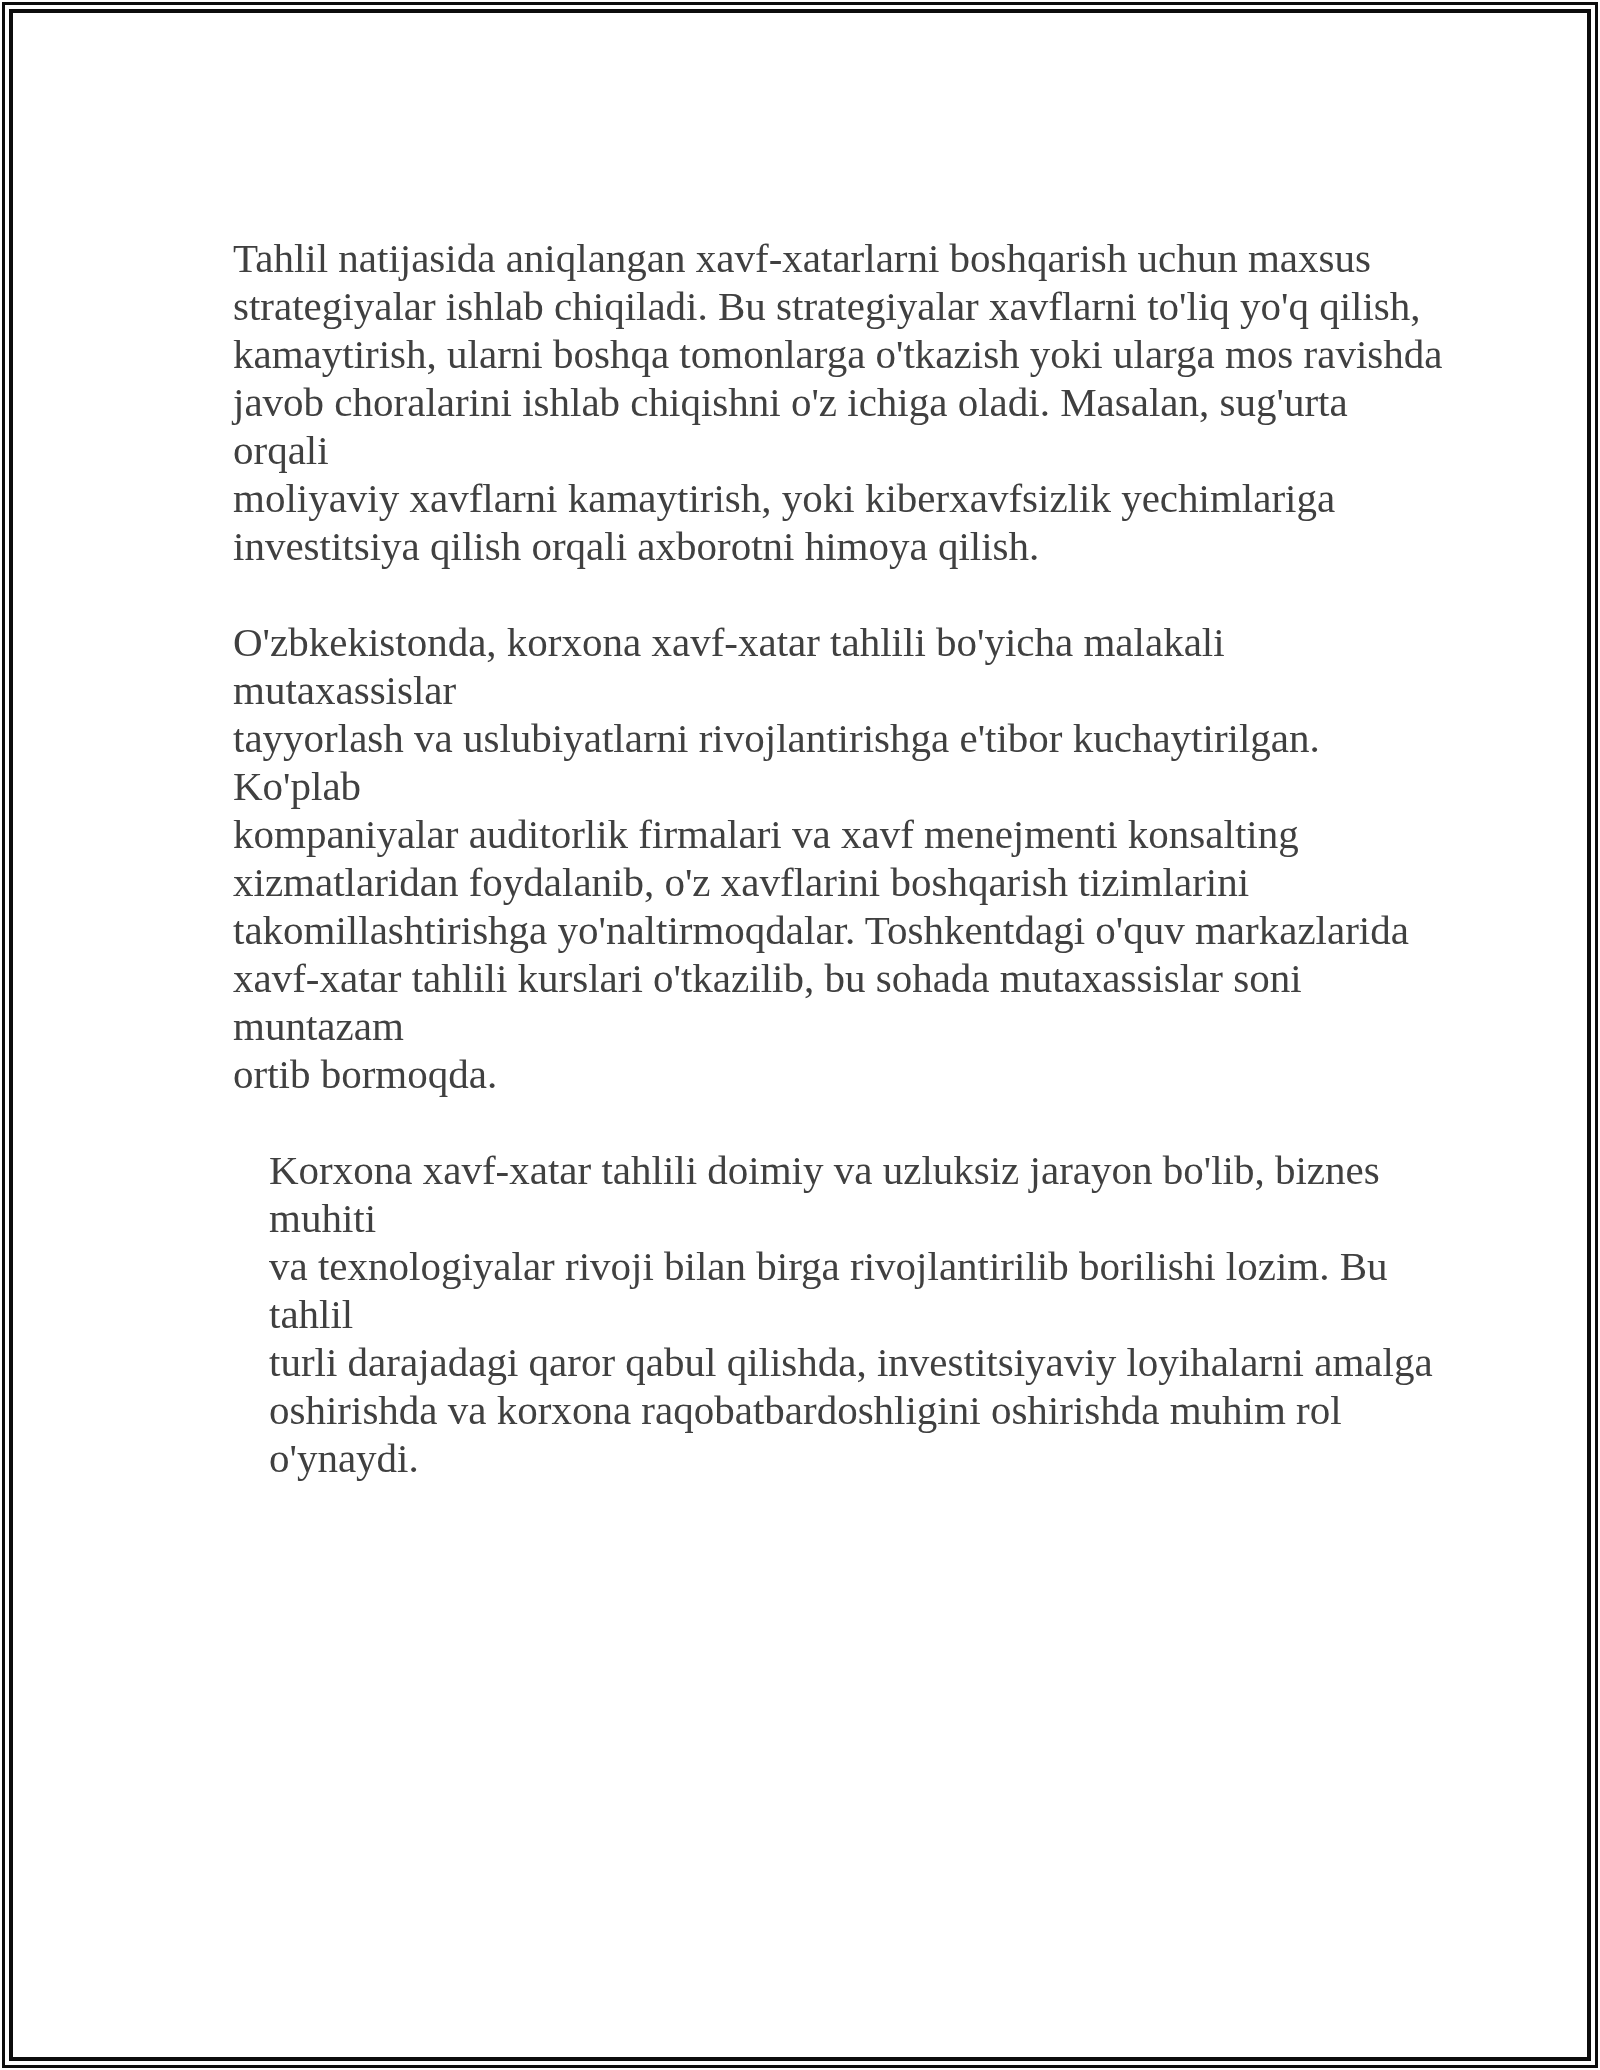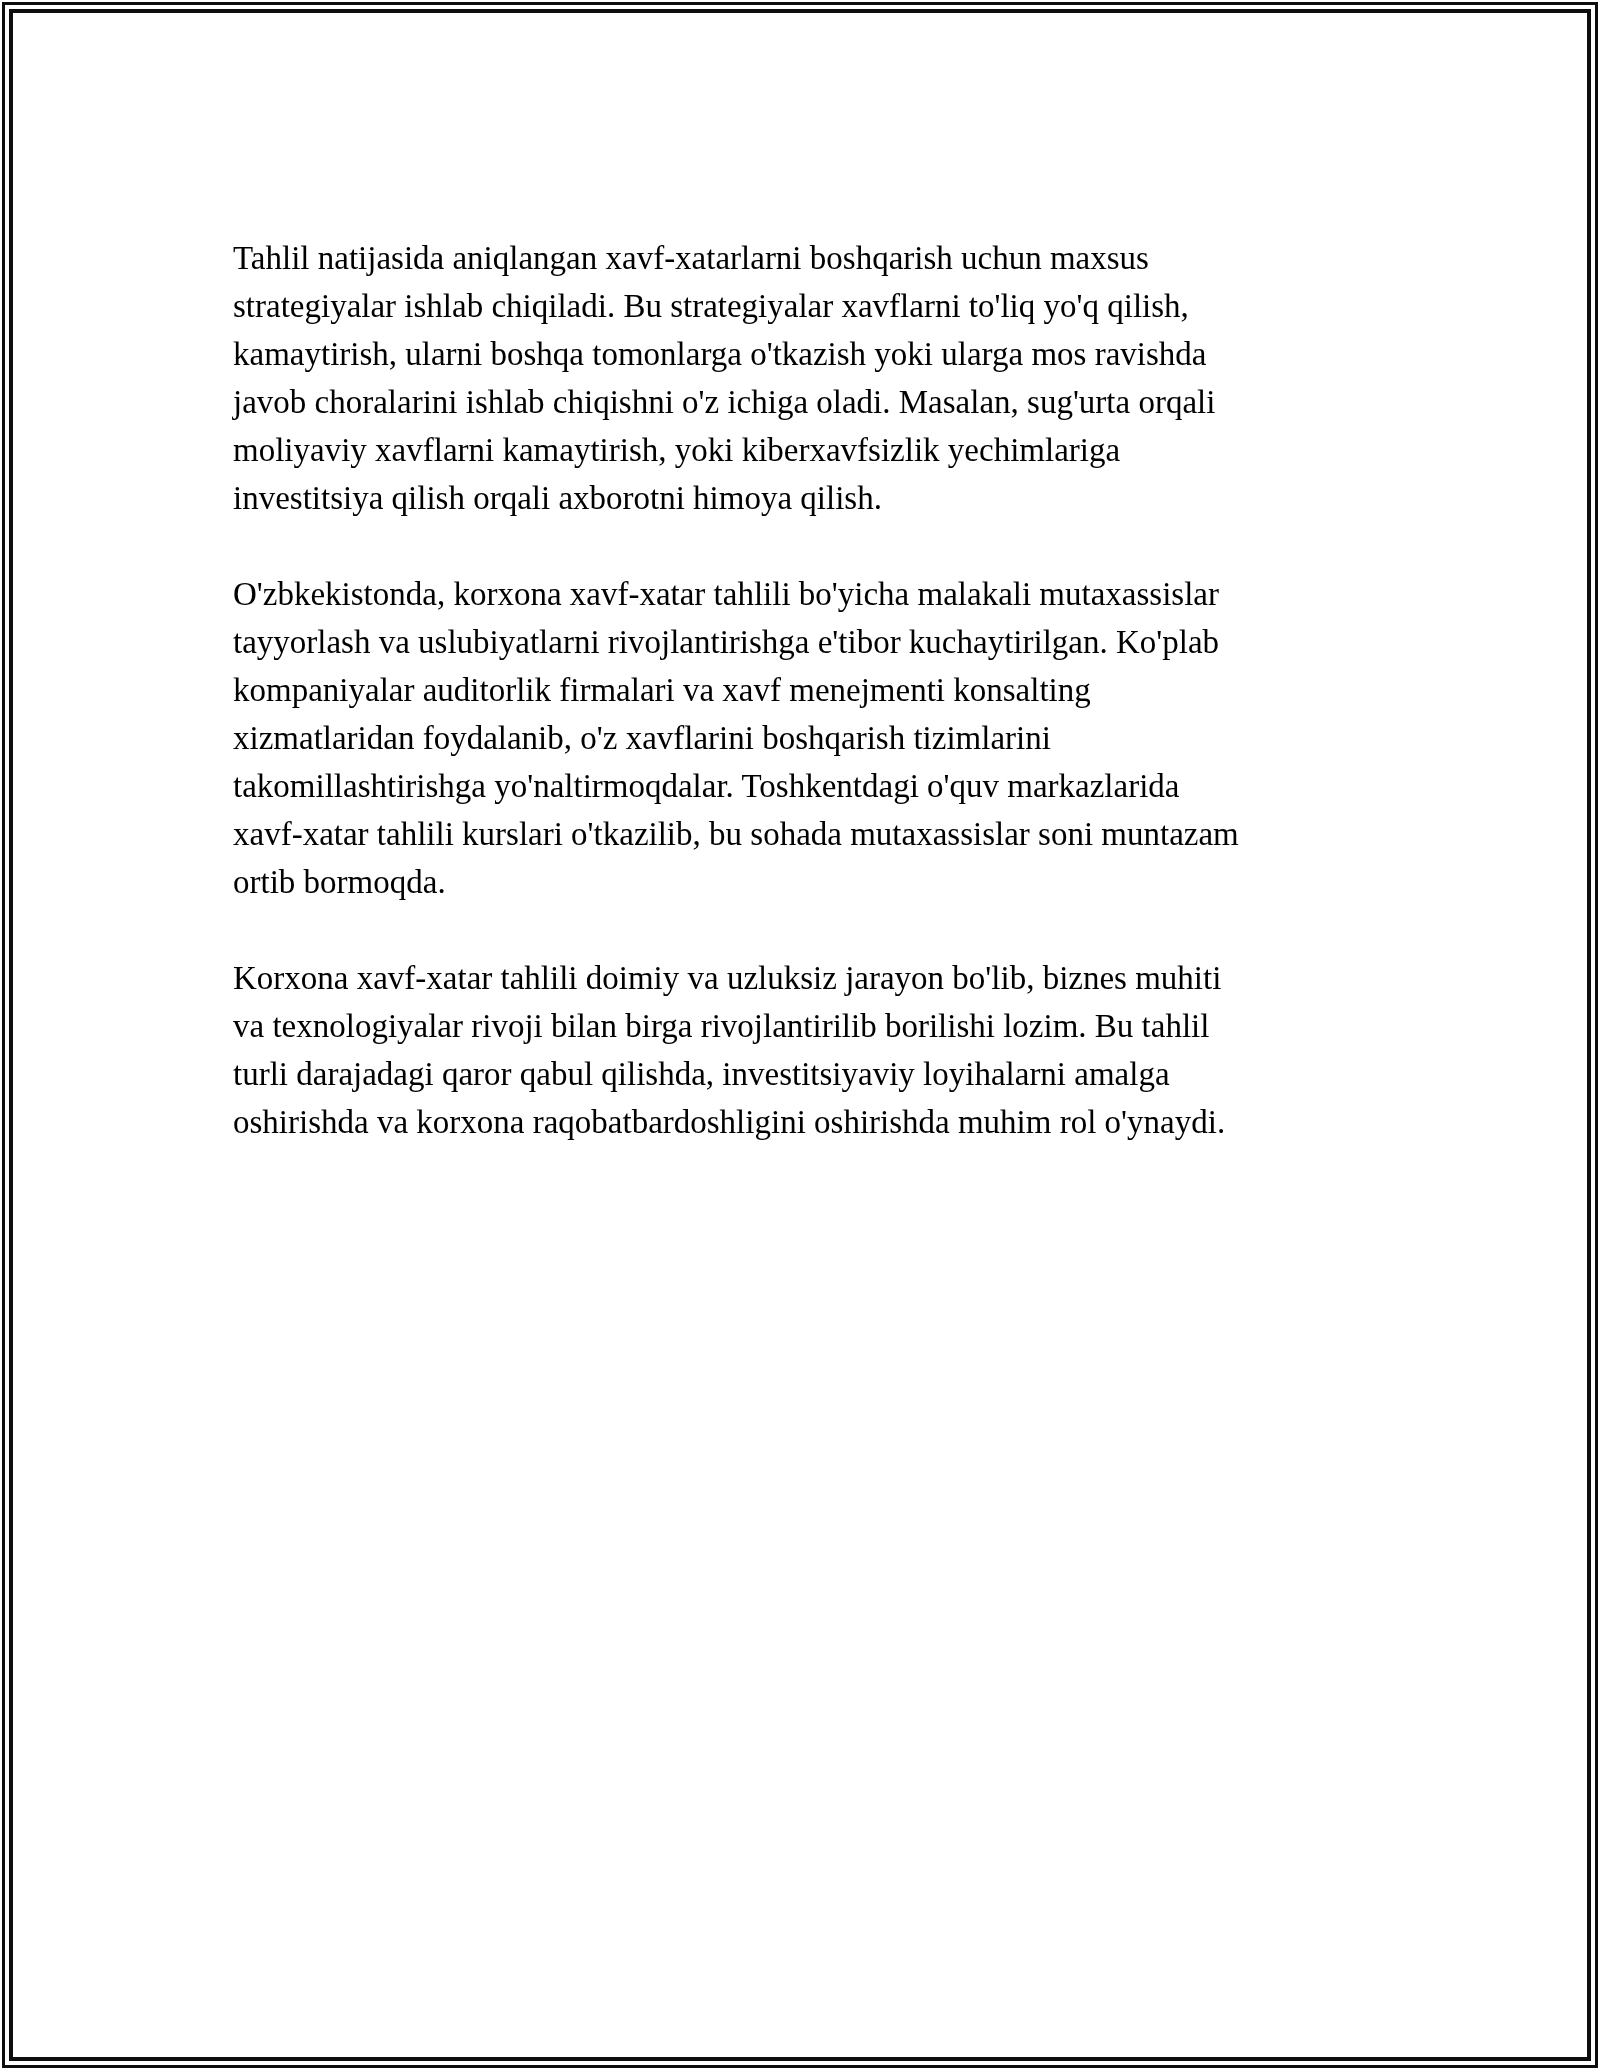--- a/index.html
+++ b/index.html
@@ -27,29 +27,30 @@
     pointer-events: none;
   }
   .doc-body {
     position: absolute;
     left: 233px;
     top: 234px;
     width: 1210px;
   }
   .doc-body p {
     margin: 0 0 48px 0;
-    font-size: 33px;
+    font-size: 41px;
     line-height: 48px;
-    color: #000000;
+    color: #404040;
     white-space: pre-line;
     text-align: left;
     letter-spacing: 0px;
   }
   .doc-body p:last-child {
     margin-bottom: 0;
+    margin-left: 36px;
   }
 </style>
 </head>
 <body>
 
 <div class="frame-outer"></div>
 <div class="frame-inner"></div>
 
 <div class="doc-body">
   <p>Tahlil natijasida aniqlangan xavf-xatarlarni boshqarish uchun maxsus

